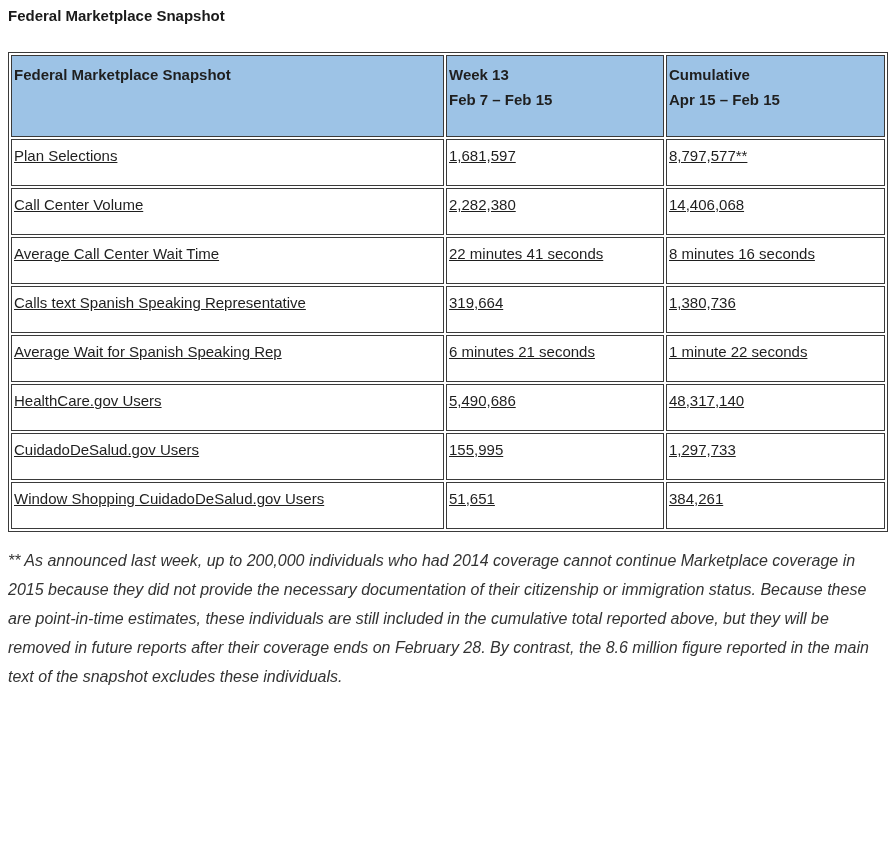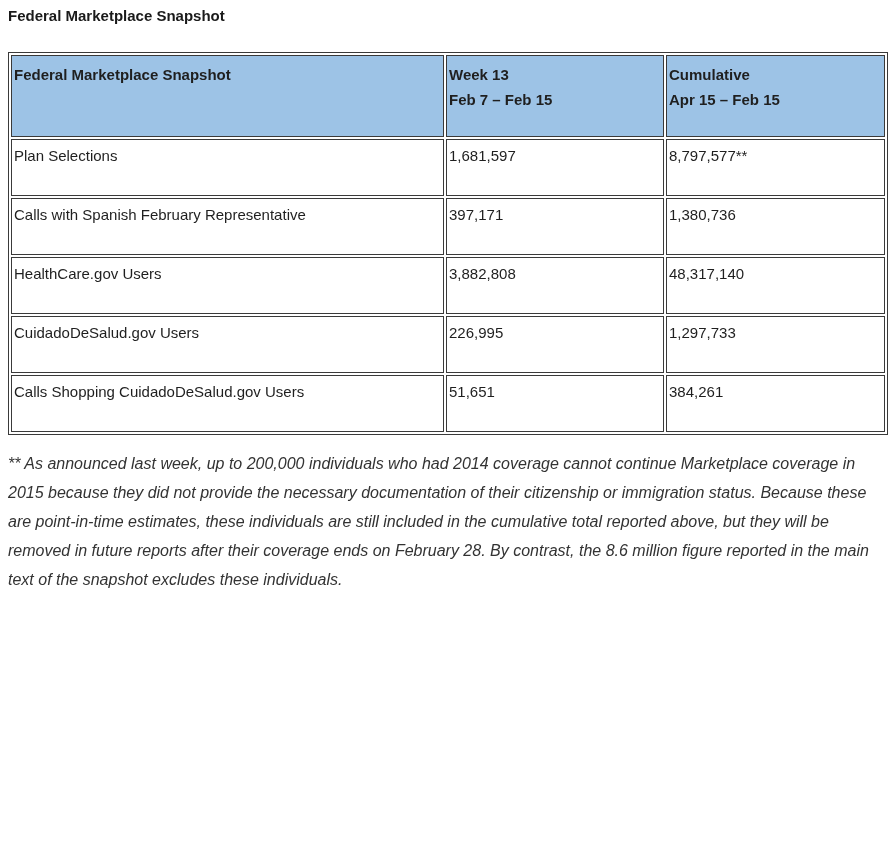--- a/index.html
+++ b/index.html
@@ -44,23 +44,24 @@
     padding: 6px 2px 2px 2px;
     overflow: hidden;
   }
   table.snapshot th {
     background: var(--header_bg);
     font-weight: bold;
     height: 82px;
     line-height: 25px;
   }
   table.snapshot td {
-    height: 57px;
+    height: 47px;
     font-weight: normal;
     line-height: 19px;
+    text-decoration: underline;
   }
   .footnote {
     margin: 14px 0 0 0;
     font-style: italic;
     font-size: 16px;
     line-height: 29px;
     color: #333333;
     padding-bottom: 6px;
   }
 </style>
@@ -92,36 +93,51 @@
         </th>
       </tr>
     </thead>
     <tbody>
       <tr>
         <td>Plan Selections</td>
         <td>1,681,597</td>
         <td>8,797,577**</td>
       </tr>
       <tr>
-        <td>Calls with Spanish February Representative</td>
-        <td>397,171</td>
+        <td>Call Center Volume</td>
+        <td>2,282,380</td>
+        <td>14,406,068</td>
+      </tr>
+      <tr>
+        <td>Average Call Center Wait Time</td>
+        <td>22 minutes 41 seconds</td>
+        <td>8 minutes 16 seconds</td>
+      </tr>
+      <tr>
+        <td>Calls text Spanish Speaking Representative</td>
+        <td>319,664</td>
         <td>1,380,736</td>
       </tr>
       <tr>
+        <td>Average Wait for Spanish Speaking Rep</td>
+        <td>6 minutes 21 seconds</td>
+        <td>1 minute 22 seconds</td>
+      </tr>
+      <tr>
         <td>HealthCare.gov Users</td>
-        <td>3,882,808</td>
+        <td>5,490,686</td>
         <td>48,317,140</td>
       </tr>
       <tr>
         <td>CuidadoDeSalud.gov Users</td>
-        <td>226,995</td>
+        <td>155,995</td>
         <td>1,297,733</td>
       </tr>
       <tr>
-        <td>Calls Shopping CuidadoDeSalud.gov Users</td>
+        <td>Window Shopping CuidadoDeSalud.gov Users</td>
         <td>51,651</td>
         <td>384,261</td>
       </tr>
     </tbody>
   </table>
 
   <p class="footnote">** As announced last week, up to 200,000 individuals who had 2014 coverage cannot continue Marketplace coverage in 2015 because they did not provide the necessary documentation of their citizenship or immigration status. Because these are point-in-time estimates, these individuals are still included in the cumulative total reported above, but they will be removed in future reports after their coverage ends on February 28. By contrast, the 8.6 million figure reported in the main text of the snapshot excludes these individuals.</p>
 
 </div>
 

